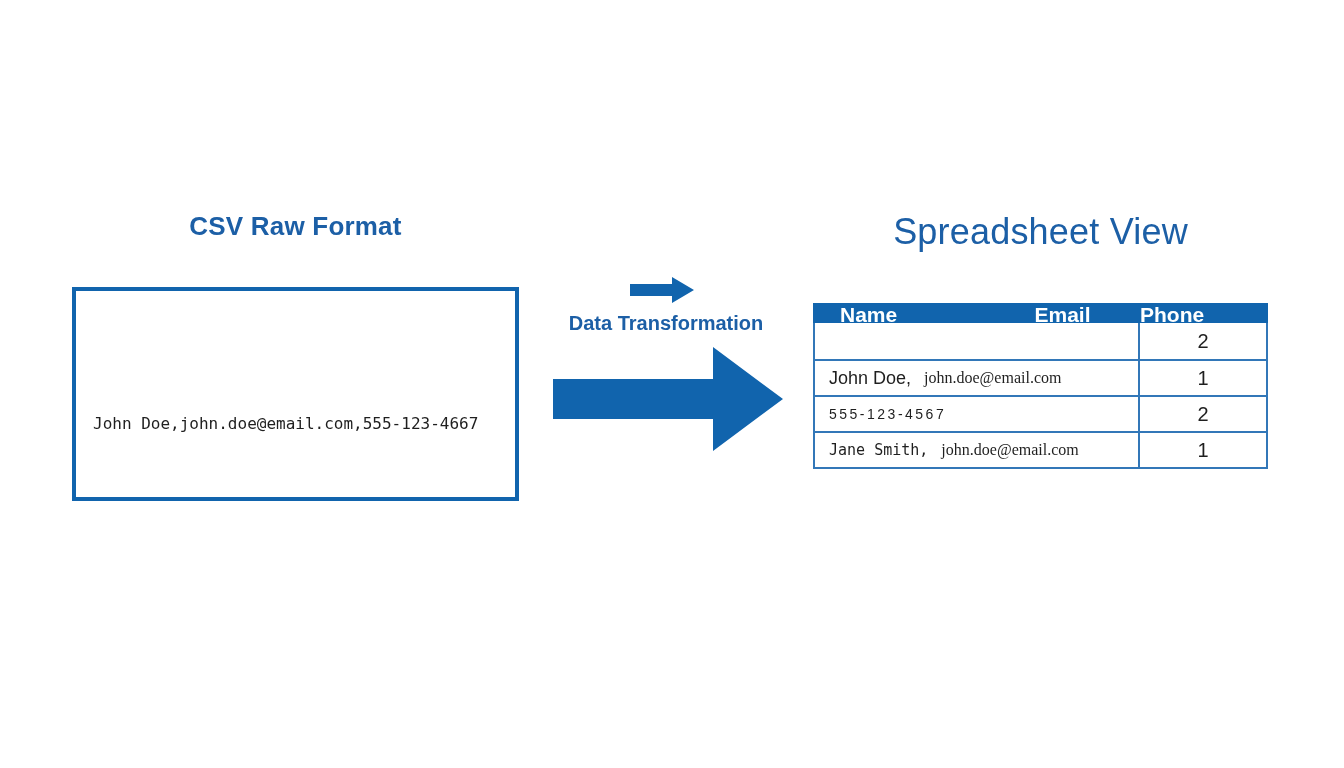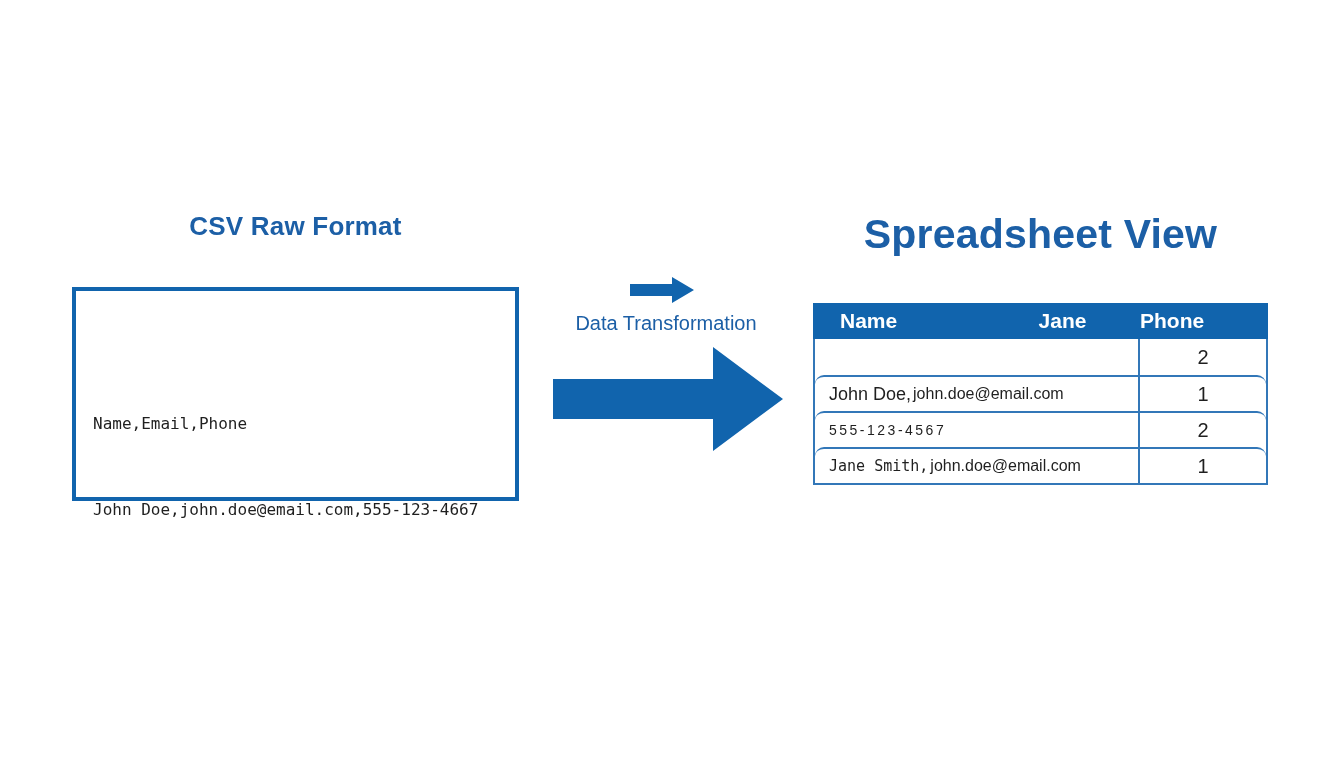--- a/index.html
+++ b/index.html
@@ -52,69 +52,69 @@
   .arrow-small {
     position: absolute;
     left: 630px; top: 277px;
     width: 64px; height: 26px;
   }
   .transform-label {
     position: absolute;
     left: 546px; top: 312px; width: 240px;
     text-align: center;
     font-size: 20px;
-    font-weight: normal;
+    font-weight: bold;
     color: var(--blue-title);
   }
   .arrow-large {
     position: absolute;
     left: 553px; top: 347px;
     width: 230px; height: 104px;
   }
 
   
   .sheet-title {
     position: absolute;
     left: 813px; top: 211px; width: 455px;
     text-align: center;
-    font-size: 41px;
-    font-weight: bold;
+    font-size: 36px;
+    font-weight: normal;
     color: var(--blue-title);
     letter-spacing: 0.2px;
   }
   .sheet {
     position: absolute;
     left: 813px; top: 303px;
     width: 455px;
   }
   .sheet-header {
     display: grid;
     grid-template-columns: 172px 155px 128px;
     align-items: center;
-    height: 36px;
+    height: 20px;
     background: var(--blue);
     color: var(--header-text);
     font-weight: bold;
     font-size: 21px;
   }
   .hc-name  { padding-left: 27px; }
   .hc-email { text-align: center; }
   .hc-phone { text-align: left; }
   .sheet-body {
     border-left: 2px solid var(--blue-grid);
     border-right: 2px solid var(--blue-grid);
     border-bottom: 2px solid var(--blue-grid);
     background: #fff;
   }
   .srow {
     display: grid;
     grid-template-columns: 323px 128px;
     height: 36px;
   }
-  .srow + .srow { border-top: 2px solid var(--blue-grid); border-radius: 9px; }
+  .srow + .srow { border-top: 2px solid var(--blue-grid); }
   .cell-name {
     display: flex;
     align-items: center;
     padding-left: 14px;
     overflow: hidden;
     white-space: nowrap;
   }
   .cell-phone {
     border-left: 2px solid var(--blue-grid);
     display: flex;
@@ -122,24 +122,24 @@
     justify-content: center;
     font-size: 20px;
     color: var(--ink);
   }
   .seg-sans {
     font-family: "Liberation Sans", sans-serif;
     font-size: 18px;
     color: var(--ink);
   }
   .seg-mono {
-    font-family: Liberation Sans, sans-serif;
+    font-family: Liberation Serif, serif;
     font-size: 16px;
     color: var(--ink);
-    margin-left: 2px;
+    margin-left: 13px;
   }
   .seg-mono-sm {
     font-family: "DejaVu Sans Mono", monospace;
     font-size: 15px;
     color: var(--ink);
   }
   .seg-number {
     font-family: "Liberation Sans", sans-serif;
     font-size: 14px;
     letter-spacing: 2.5px;
@@ -148,41 +148,40 @@
 </style>
 </head>
 <body>
 
 <div class="canvas">
 
   <div class="csv-title">CSV Raw Format</div>
 
   <div class="csv-box">
     <div class="csv-text">
-      <div>Name,Email,Phone</div>
       <div>John Doe,john.doe@email.com,555-123-4667</div>
     </div>
   </div>
 
   <svg class="arrow-small" viewBox="0 0 64 26">
     <polygon points="0,7 42,7 42,0 64,13 42,26 42,19 0,19" fill="var(--blue)"></polygon>
   </svg>
 
   <div class="transform-label">Data Transformation</div>
 
   <svg class="arrow-large" viewBox="0 0 230 104">
     <polygon points="0,32 160,32 160,0 230,52 160,104 160,72 0,72" fill="var(--blue)"></polygon>
   </svg>
 
   <div class="sheet-title">Spreadsheet View</div>
 
   <div class="sheet">
     <div class="sheet-header">
       <div class="hc-name">Name</div>
-      <div class="hc-email">Jane</div>
+      <div class="hc-email">Email</div>
       <div class="hc-phone">Phone</div>
     </div>
 
     <div class="sheet-body">
 
       <div class="srow">
         <div class="cell-name">
           <span class="seg-sans"></span>
         </div>
         <div class="cell-phone">2</div>

